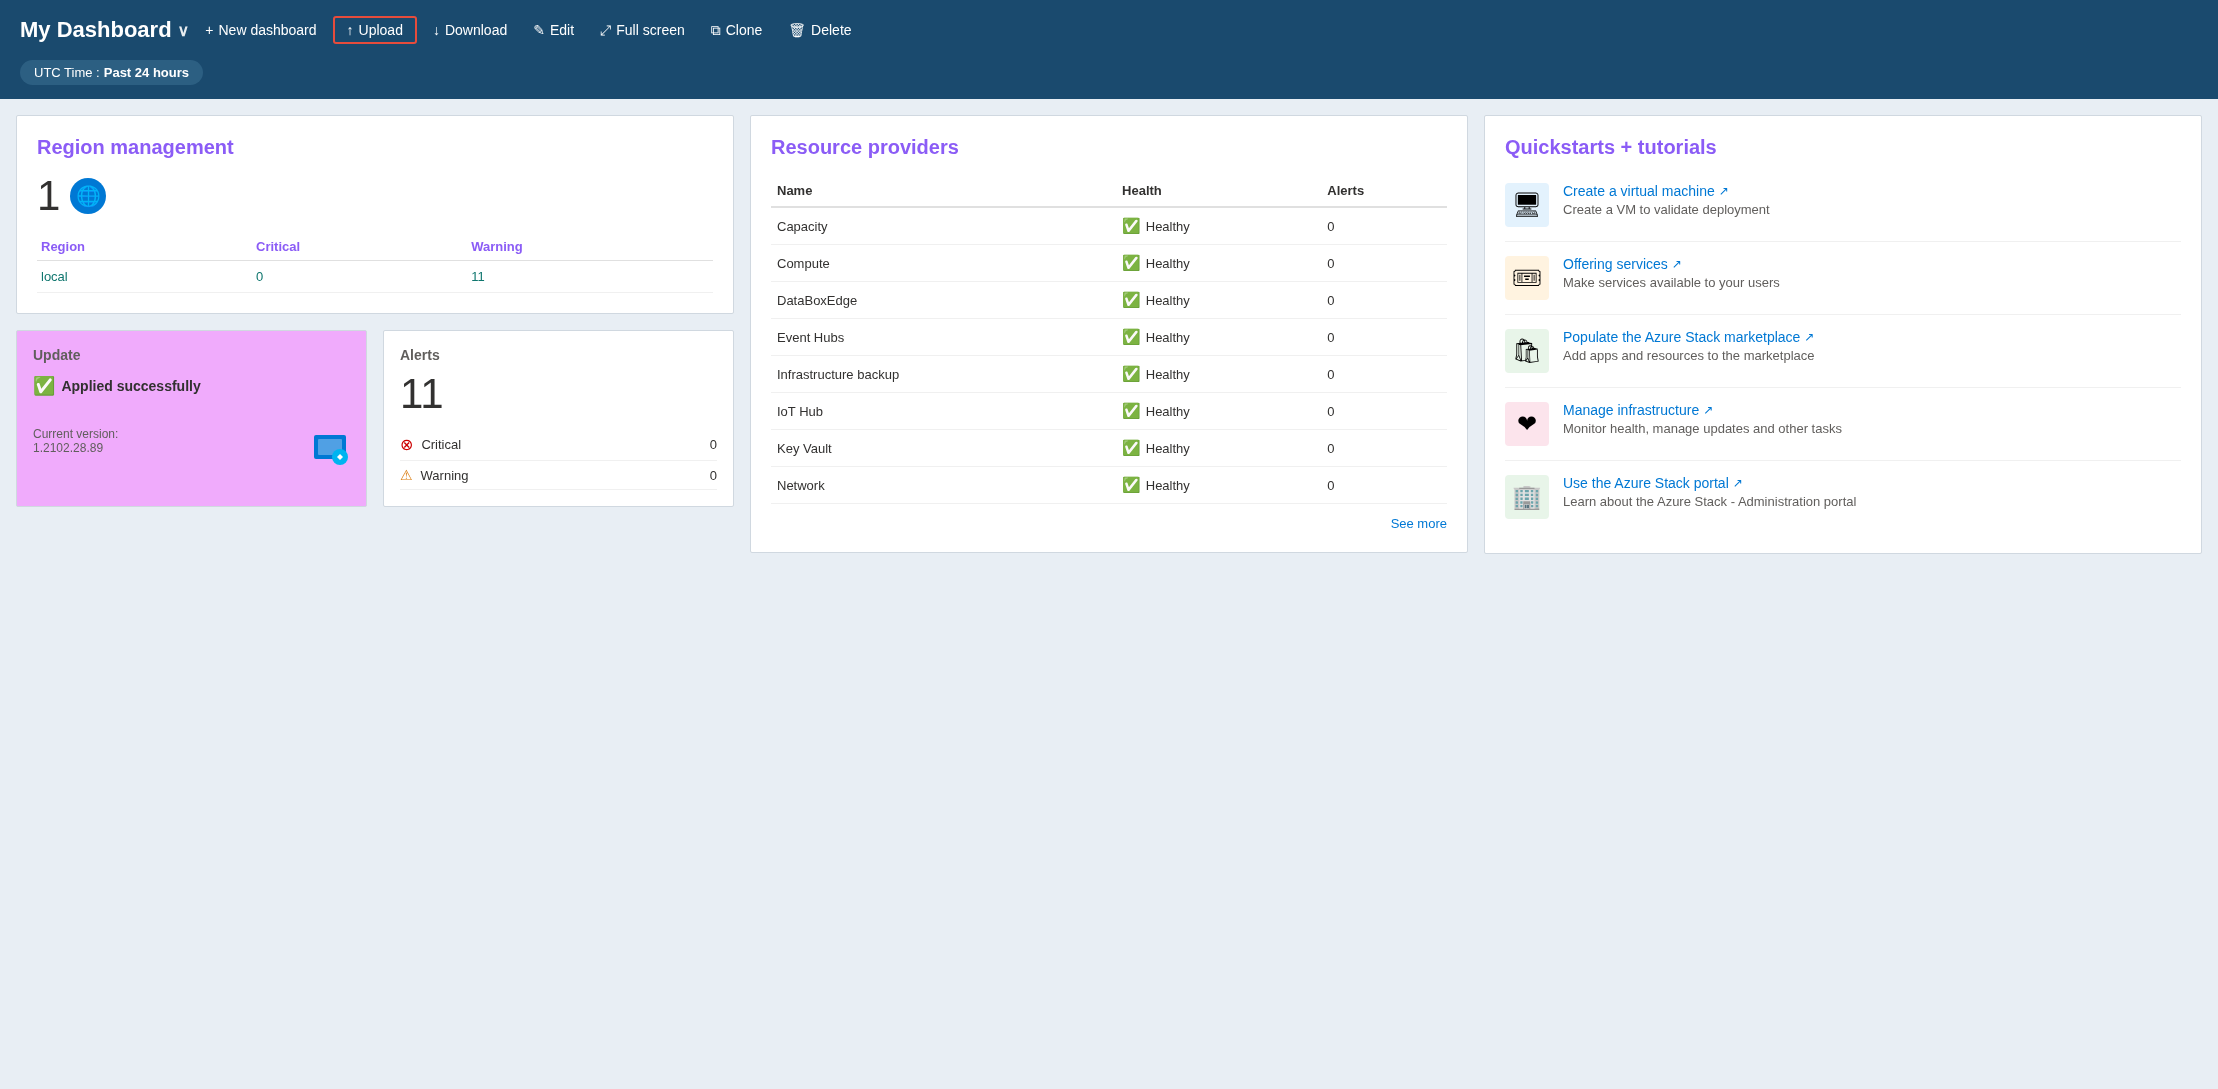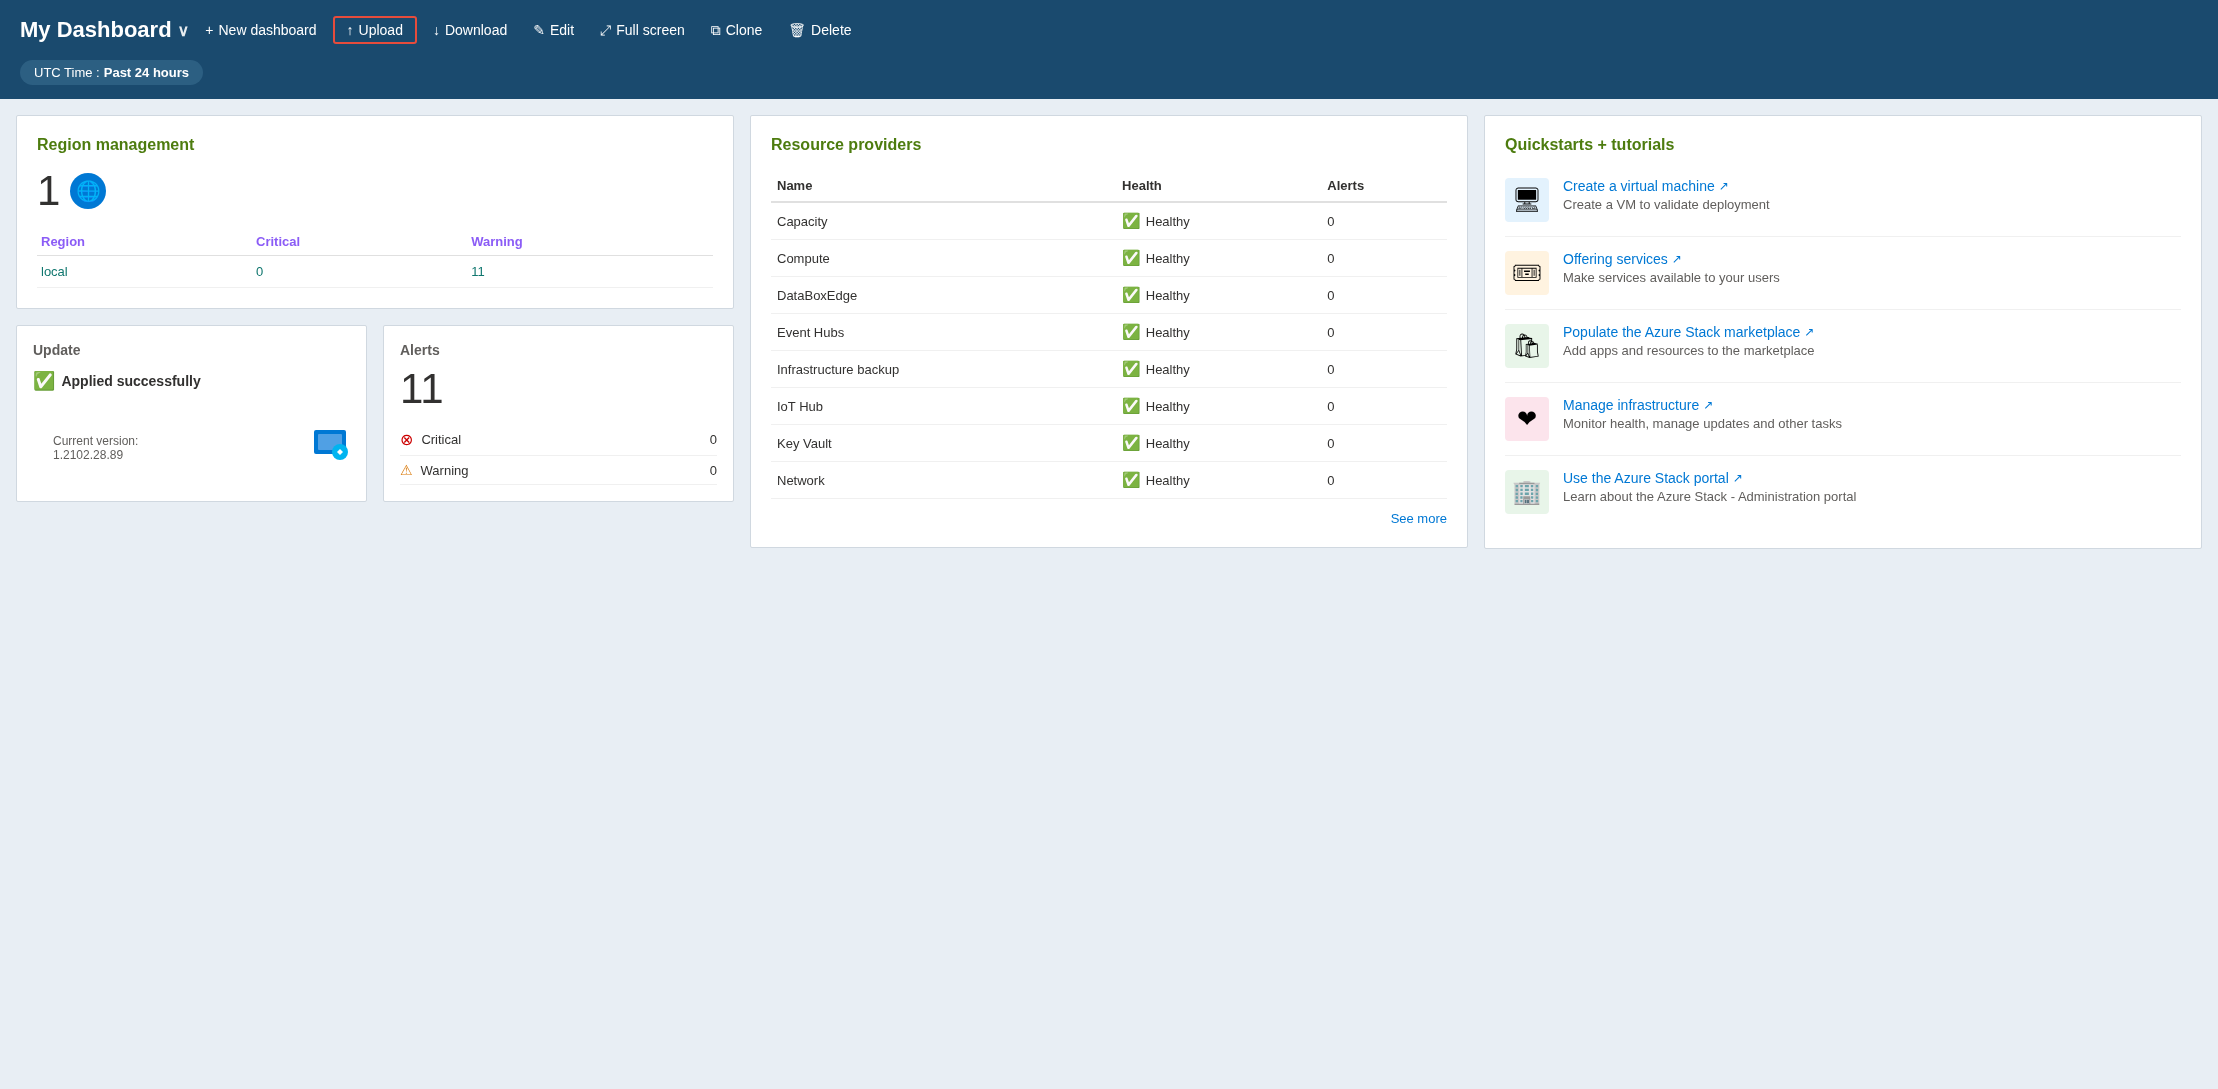--- a/index.html
+++ b/index.html
@@ -75,23 +75,23 @@
     }
 
     
     .card {
       background: white;
       border: 1px solid #d0d8e0;
       border-radius: 2px;
       padding: 20px;
     }
     .card-title {
-      font-size: 16px;
-      font-weight: 600;
-      color: #4d7c0f;
+      font-size: 20px;
+      font-weight: 600;
+      color: #8b5cf6;
       margin-bottom: 16px;
     }
 
     
     .region-count {
       display: flex;
       align-items: center;
       gap: 10px;
       margin-bottom: 16px;
     }
@@ -131,21 +131,21 @@
 
     
     .sub-cards-row {
       display: grid;
       grid-template-columns: 1fr 1fr;
       gap: 16px;
     }
 
     
     .update-card {
-      background: #ffffff;
+      background: #f0abfc;
       border: 1px solid #d0d8e0;
       border-radius: 2px;
       padding: 16px;
     }
     .update-title {
       font-size: 14px;
       font-weight: 600;
       color: #605e5c;
       margin-bottom: 12px;
     }
@@ -158,22 +158,21 @@
       color: #323130;
       margin-bottom: 30px;
     }
     .check-circle {
       color: #107c10;
       font-size: 18px;
     }
     .version-row {
       display: flex;
       justify-content: space-between;
-      align-items: flex-end;
-      margin-left: 20px;
+      align-items: flex-start;
     }
     .version-text {
       font-size: 12px;
       color: #605e5c;
     }
     .azure-stack-icon {
       width: 40px;
       height: 40px;
     }
 

